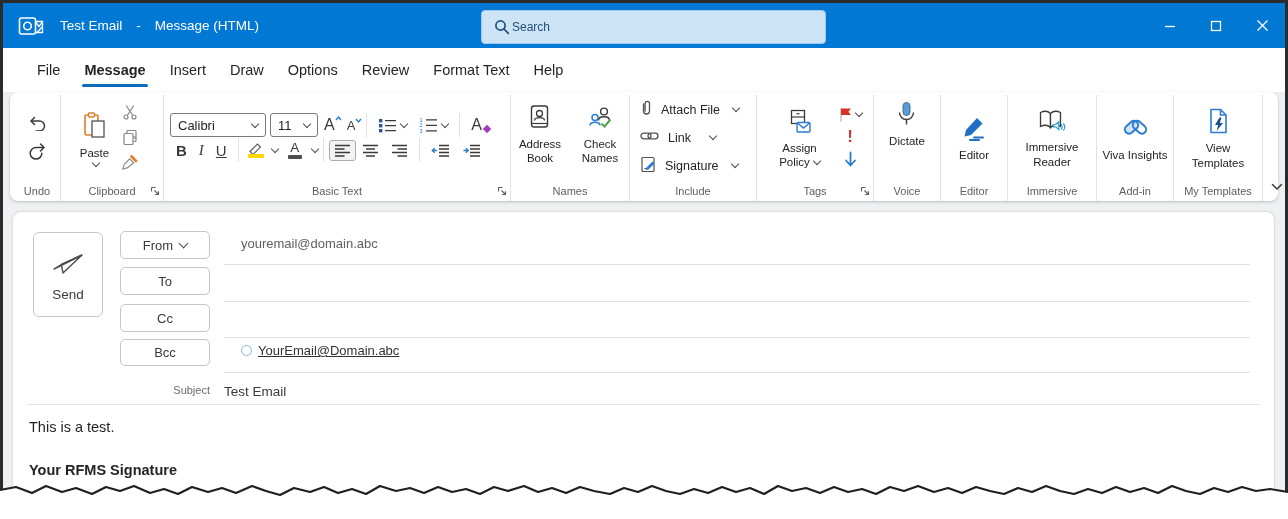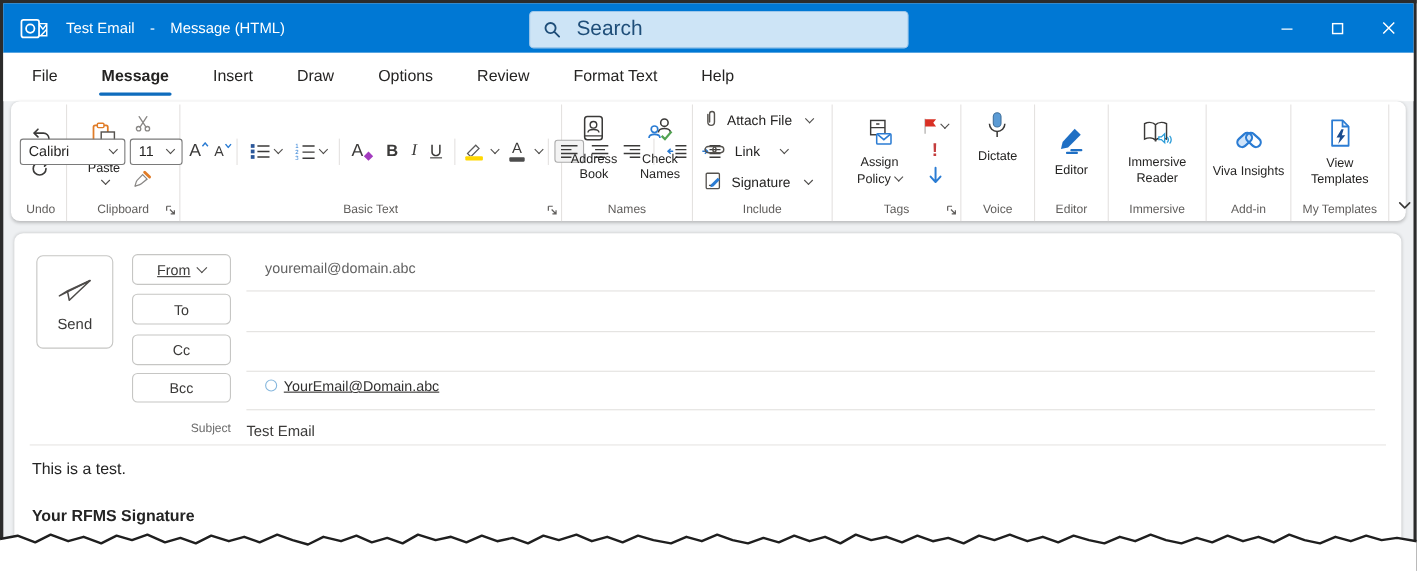--- a/index.html
+++ b/index.html
@@ -7,28 +7,28 @@
          font-family:"Liberation Sans","DejaVu Sans",sans-serif;-webkit-font-smoothing:antialiased;}
   .win{position:absolute;inset:0;box-sizing:border-box;background:#eef0f2;
        border-left:3px solid #2b2b2b;border-right:3px solid #2b2b2b;border-top:3px solid #2b2b2b;}
 
   
   .titlebar{position:absolute;left:0;right:0;top:0;height:45px;background:#0078d4;display:flex;align-items:center;}
   .app-badge{margin-left:15px;display:flex;align-items:center;}
   .title-text{color:#fff;font-size:13.5px;margin-left:16px;display:flex;gap:14px;align-items:center;white-space:nowrap;}
   .search-pill{position:absolute;left:478px;top:7px;width:345px;height:34px;background:#cde4f6;
                border:1px solid #9ec7ea;border-radius:4px;display:flex;align-items:center;padding:0 12px;box-sizing:border-box;}
-  .search-pill input{border:none;background:transparent;outline:none;font-size:19px;color:#1f4e79;
-               font-family:inherit;margin-left:12px;width:260px;}
+  .search-pill input{border:none;background:transparent;outline:none;font-size:12px;color:#1f4e79;
+               font-family:inherit;width:260px;}
   .search-pill input::placeholder{color:#1f4e79;opacity:1;}
   .win-controls{position:absolute;right:0;top:0;height:45px;display:flex;}
   .wc{width:46px;height:45px;display:flex;align-items:center;justify-content:center;}
 
   
-  .menubar{position:absolute;left:0;right:0;top:45px;height:44px;background:#fff;display:flex;align-items:flex-end;padding-left:14px;gap:16px;}
+  .menubar{position:absolute;left:0;right:0;top:45px;height:44px;background:#fff;display:flex;align-items:flex-end;padding-left:22px;}
   .tab{position:relative;padding:0 12px;height:44px;display:flex;align-items:center;font-size:14.5px;color:#252423;cursor:default;}
   .tab.active{font-weight:bold;}
   .tab.active::after{content:"";position:absolute;left:10px;right:10px;bottom:5px;height:3px;border-radius:2px;background:#0f6cbd;}
 
   
   .ribbon{position:absolute;left:7px;right:7px;top:89px;height:109px;background:#fff;border-radius:8px;
           box-shadow:0 1px 3px rgba(0,0,0,.22);display:flex;padding:3px 4px 0 4px;box-sizing:border-box;}
   .rgroup{display:flex;flex-direction:column;flex:0 0 auto;border-right:1px solid #e4e2e0;}
   .rgroup:last-child{border-right:none;}
   .rg-content{flex:1;display:flex;align-items:center;justify-content:center;}
@@ -187,21 +187,21 @@
         <span class="launcher">
           <svg width="10" height="10" viewBox="0 0 10 10">
                 <path d="M1.5 1.5 H5.5 M1.5 1.5 V5.5" fill="none" stroke="#605e5c" stroke-width="1.1"></path>
                 <path d="M4.5 4.5 L8.5 8.5 M8.5 5.2 V8.5 H5.2" fill="none" stroke="#605e5c" stroke-width="1.1"></path>
               </svg>
         </span>
       </div>
     </div>
 
     <div class="rgroup" style="width:346px;">
-      <div class="rg-content" style="gap:1px;align-items:center;padding-left:6px;">
+      <div class="rg-content" style="flex-direction:column;gap:1px;align-items:flex-start;padding-left:6px;">
         <div class="rowline">
           <div class="combo" style="width:96px;">
             <span>Calibri</span>
                 <i class="chev"></i>
           </div>
           <div class="combo" style="width:48px;margin-left:4px;">
             <span>11</span>
                 <i class="chev"></i>
           </div>
           <span class="icon-btn" style="position:relative;">
@@ -492,21 +492,21 @@
     <div class="send-btn">
       <span>
         <svg width="36" height="28" viewBox="0 0 36 28">
               <path d="M4 22 L32 8 L13 26 L11.3 17.5 Z" fill="#fff" stroke="#4e4c4a" stroke-width="1.4" stroke-linejoin="round"></path>
               <path d="M32 8 L11.3 17.5" fill="none" stroke="#4e4c4a" stroke-width="1.4"></path>
             </svg>
       </span>
       <span>Send</span>
     </div>
 
-    <div class="fieldbtn" style="top:19px;text-decoration:underline;">
+    <div class="fieldbtn" style="top:19px;">
       <span>From</span>
           <i class="chev" style="width:6px;height:6px;margin-left:7px;"></i>
     </div>
     <div class="fieldvalue" style="top:24px;">youremail@domain.abc</div>
     <div class="fieldline" style="top:52px;"></div>
 
     <div class="fieldbtn" style="top:55px;">
       <span>To</span>
     </div>
     <div class="fieldvalue" style="top:58px;right:24px;height:24px;"></div>

